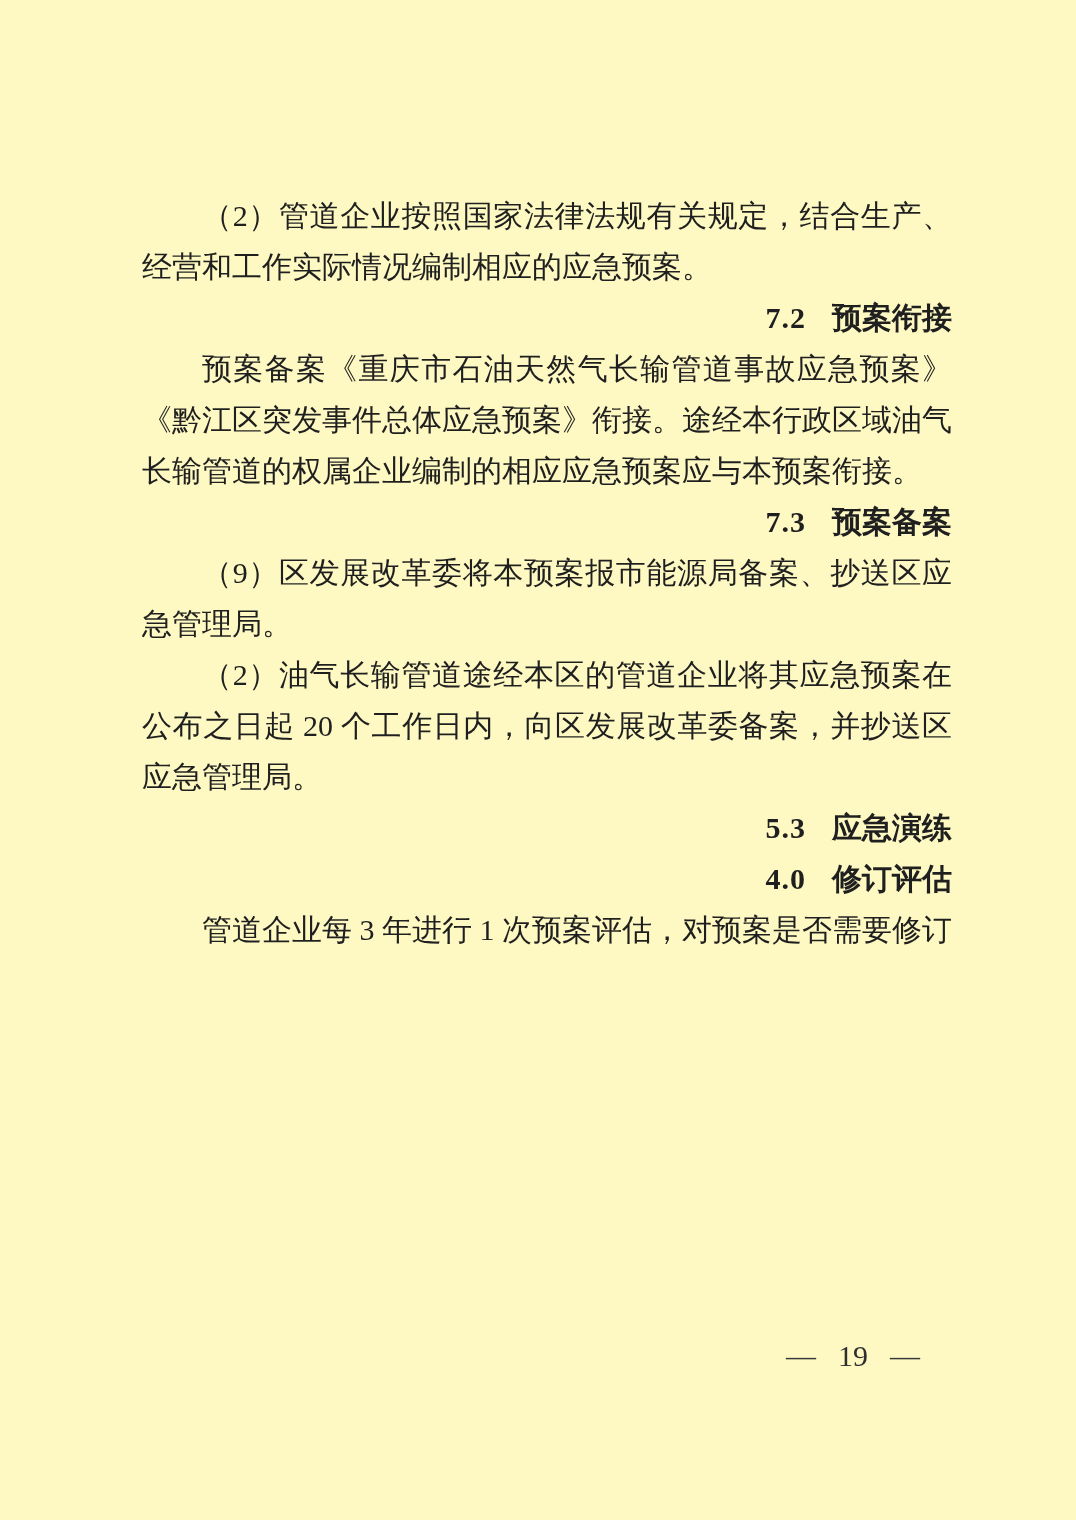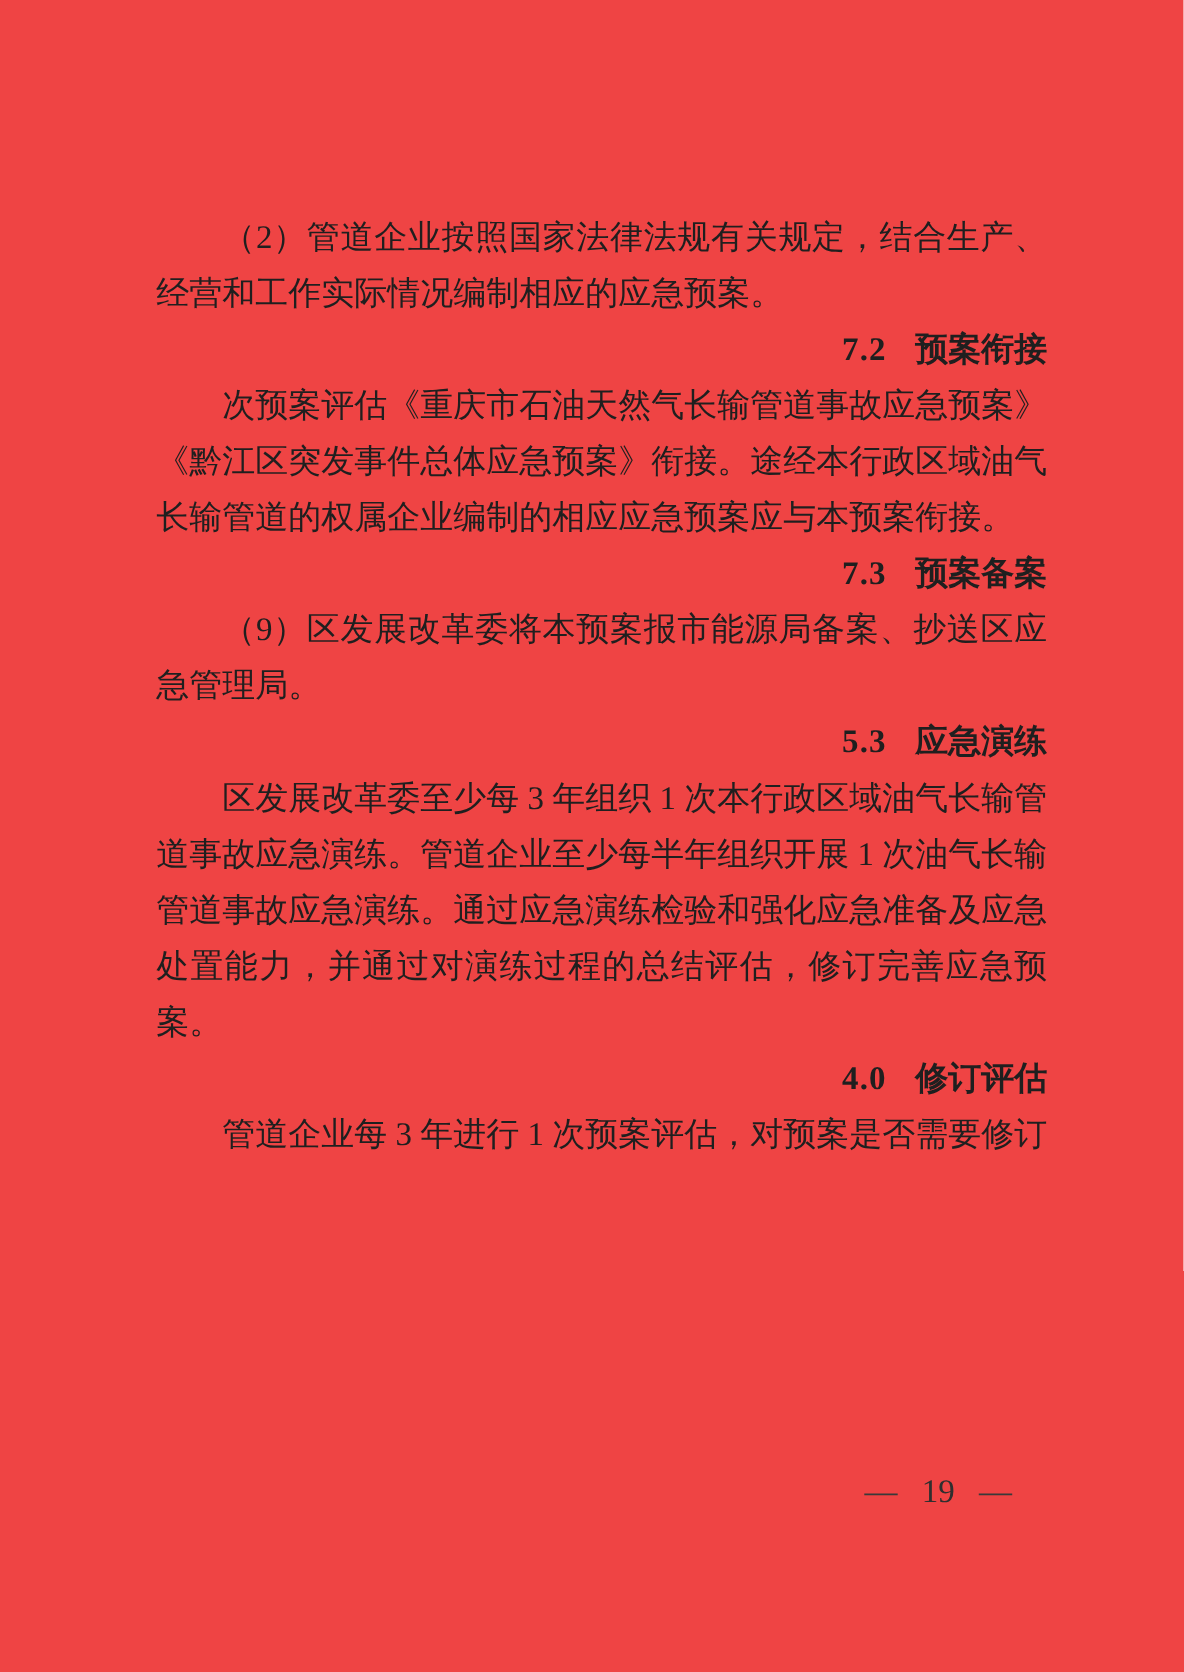--- a/index.html
+++ b/index.html
@@ -1,21 +1,21 @@
 <!DOCTYPE html>
 <html><head>
 <meta charset="utf-8">
 <style>
   * { margin: 0; padding: 0; box-sizing: border-box; }
   html, body { background: #ffffff; }
   .page {
     position: relative;
     width: 1076px;
     height: 1520px;
-    background: #ef4444;
+    background: #fef9c3;
     font-family: "Liberation Serif", "DejaVu Serif", serif;
     color: #1f1f1f;
     overflow: hidden;
   }
   .doc-body {
     position: absolute;
     left: 142px;
     top: 190px;
     width: 810px;
     font-size: 30px;
@@ -52,30 +52,30 @@
 <body>
 
 <div class="page">
 
   <div class="doc-body">
 
     <p class="para">（2）管道企业按照国家法律法规有关规定，结合生产、经营和工作实际情况编制相应的应急预案。</p>
 
     <p class="heading"><span class="heading-num">7.2</span><span>预案衔接</span></p>
 
-    <p class="para">次预案评估《重庆市石油天然气长输管道事故应急预案》《黔江区突发事件总体应急预案》衔接。途经本行政区域油气长输管道的权属企业编制的相应应急预案应与本预案衔接。</p>
+    <p class="para">预案备案《重庆市石油天然气长输管道事故应急预案》《黔江区突发事件总体应急预案》衔接。途经本行政区域油气长输管道的权属企业编制的相应应急预案应与本预案衔接。</p>
 
     <p class="heading"><span class="heading-num">7.3</span><span>预案备案</span></p>
 
     <p class="para">（9）区发展改革委将本预案报市能源局备案、抄送区应急管理局。</p>
 
+    <p class="para">（2）油气长输管道途经本区的管道企业将其应急预案在公布之日起 20 个工作日内，向区发展改革委备案，并抄送区应急管理局。</p>
 
     <p class="heading"><span class="heading-num">5.3</span><span>应急演练</span></p>
 
-    <p class="para">区发展改革委至少每 3 年组织 1 次本行政区域油气长输管道事故应急演练。管道企业至少每半年组织开展 1 次油气长输管道事故应急演练。通过应急演练检验和强化应急准备及应急处置能力，并通过对演练过程的总结评估，修订完善应急预案。</p>
 
     <p class="heading"><span class="heading-num">4.0</span><span>修订评估</span></p>
 
 
     <p class="para">管道企业每 3 年进行 1 次预案评估，对预案是否需要修订</p>
 
   </div>
 
   <div class="footer">
     <span class="dash">—</span>

